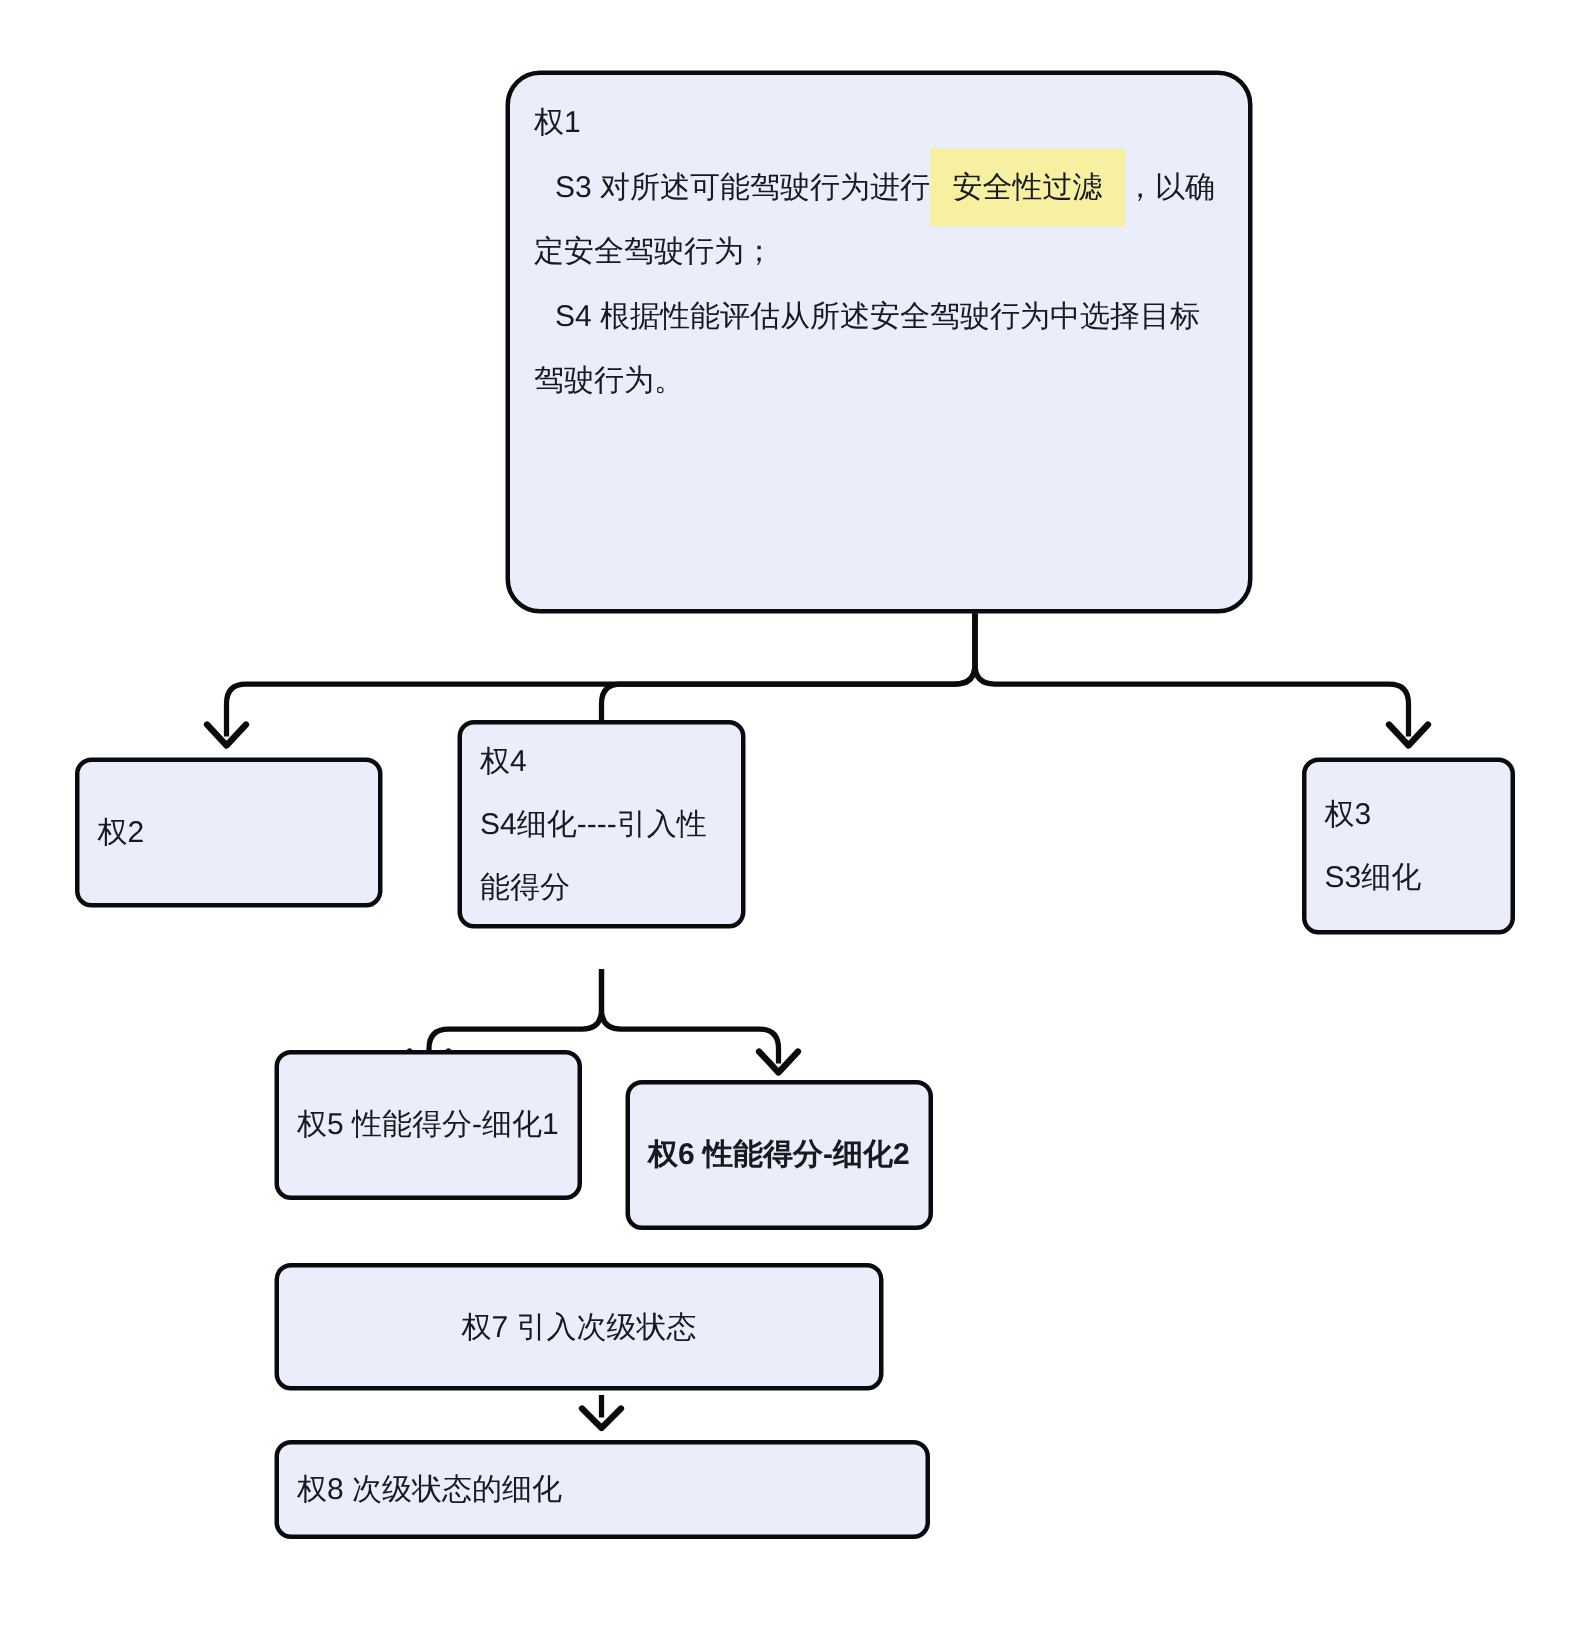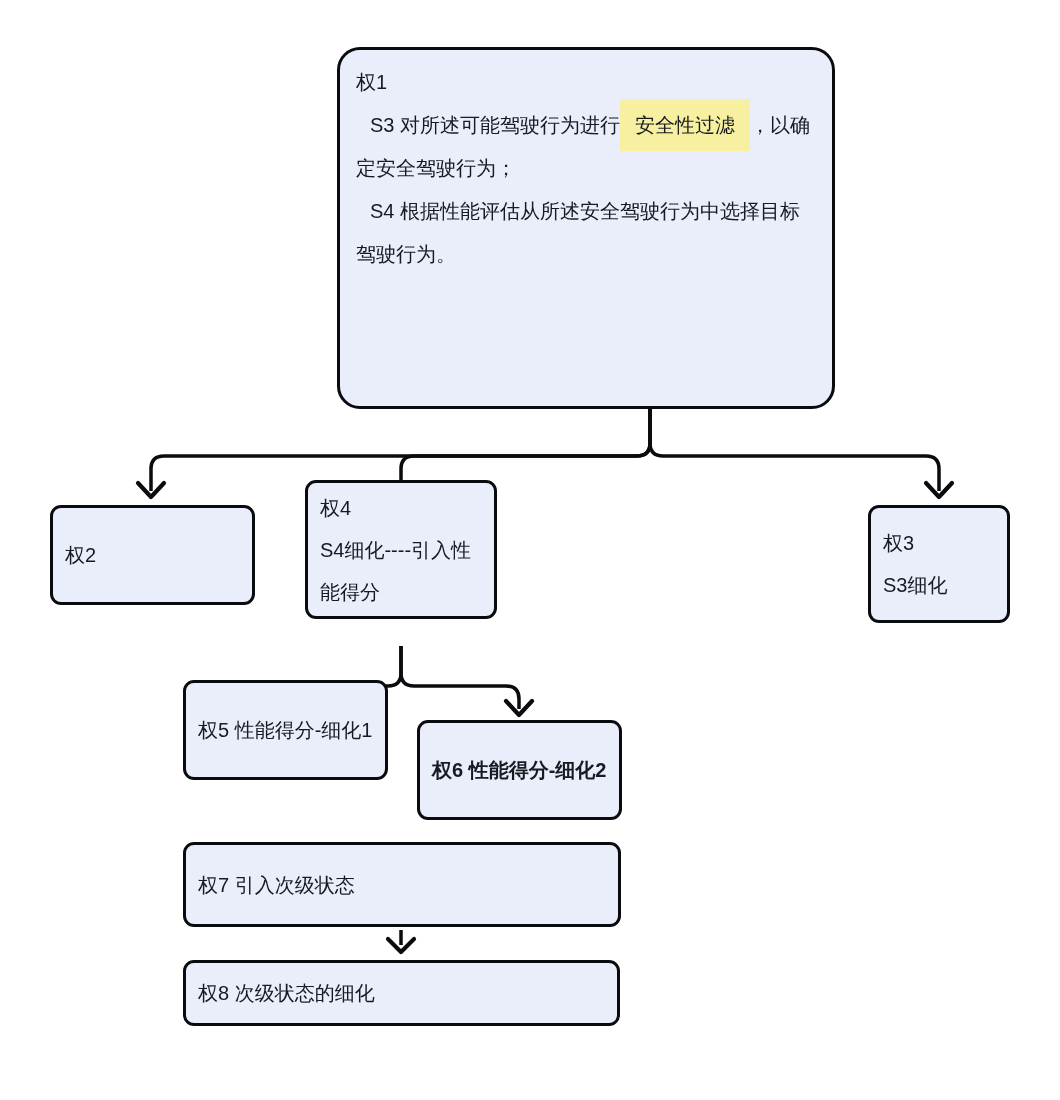--- a/index.html
+++ b/index.html
@@ -25,23 +25,23 @@
   mark.hl { background:#f6f0a0; color:inherit; padding:15px; }
 
   .node-small {
     display:flex; flex-direction:column; justify-content:center;
     padding:0 12px; font-size:20px; line-height:42px;
     border-radius:11px;
   }
   .n2 { left:50px;  top:505px; width:205px; height:100px; }
   .n4 { left:305px; top:480px; width:192px; height:139px;justify-content:center; }
   .n3 { left:868px; top:505px; width:142px; height:118px; }
-  .n5 { left:183px; top:680px; width:205px; height:100px; }
+  .n5 { left:183px; top:700px; width:205px; height:100px; }
   .n6 { left:417px; top:720px; width:205px; height:100px;font-weight:bold; }
-  .n7 { left:183px; top:842px; width:438px; height:85px;  }
+  .n7 { left:183px; top:842px; width:406px; height:85px;text-align:center;  }
   .n8 { left:183px; top:960px; width:437px; height:66px;  }
 </style>
 </head>
 <body>
 
 <div class="canvas">
 
   <svg class="connectors" width="1060" height="1100" viewBox="0 0 1060 1100">
     <g fill="none" stroke="#0a0b0e" stroke-width="3.5" stroke-linejoin="round">
       <path d="M650,409 L650,443 Q650,456 637,456 L164,456 Q151,456 151,469 L151,491"></path>

